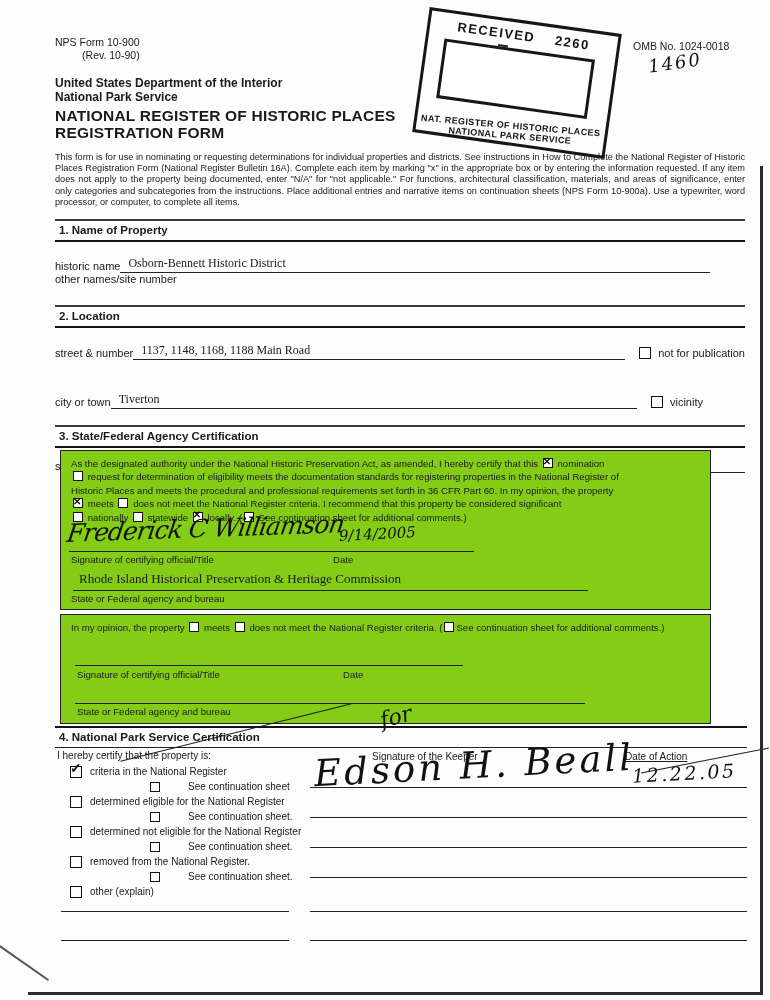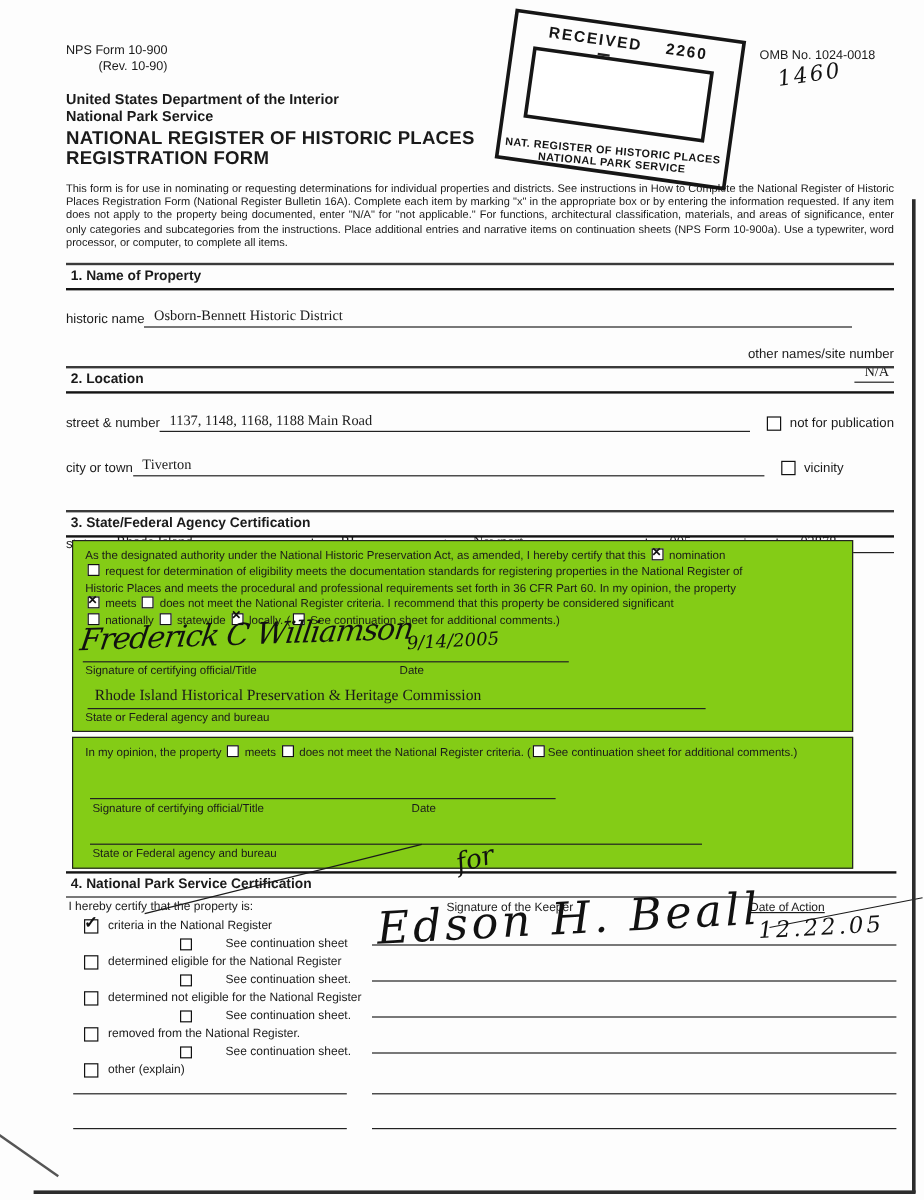--- a/index.html
+++ b/index.html
@@ -101,43 +101,40 @@
   <div class="abs intro" style="left:55px;top:152px;width:690px;">This form is for use in nominating or requesting determinations for individual properties and districts. See instructions in How to Complete the National Register of Historic Places Registration Form (National Register Bulletin 16A).  Complete each item by marking "x" in the appropriate box or by entering the information requested.  If any item does not apply to the property being documented, enter "N/A" for "not applicable."  For functions, architectural classification, materials, and areas of significance, enter only categories and subcategories from the instructions.  Place additional entries and narrative items on continuation sheets (NPS Form 10-900a).  Use a typewriter, word processor, or computer, to complete all items.</div>
 
   <div class="abs" style="left:55px;top:219px;width:690px;">
     <div class="sec-head">1. Name of Property</div>
     <div class="frow" style="margin-top:14px;width:655px;">
       <span class="lbl">historic name</span>
       <span class="uline grow">
         <span class="val">Osborn-Bennett Historic District</span>
       </span>
     </div>
-    <div class="frow" style="margin-top:16px;width:690px;flex-direction:column;">
+    <div class="frow" style="width:690px;">
       <span class="lbl">other names/site number</span>
-      <span class="uline grow">
-        <span class="val">N/A</span>
-      </span>
     </div>
   </div>
 
   <div class="abs" style="left:55px;top:305px;width:690px;">
     <div class="sec-head">2. Location</div>
 
     <div class="frow" style="margin-top:15px;">
       <span class="lbl">street &amp; number</span>
       <span class="uline grow">
         <span class="val">1137, 1148, 1168, 1188 Main Road</span>
       </span>
       <span class="cbgroup">
         <span class="cb lg"></span>
         <span>not for publication</span>
       </span>
     </div>
 
-    <div class="frow" style="margin-top:20px;">
+    <div class="frow" style="margin-top:32px;">
       <span class="lbl">city or town</span>
       <span class="uline grow">
         <span class="val">Tiverton</span>
       </span>
       <span class="cbgroup" style="margin-right:42px;">
         <span class="cb lg"></span>
         <span>vicinity</span>
       </span>
     </div>
 

